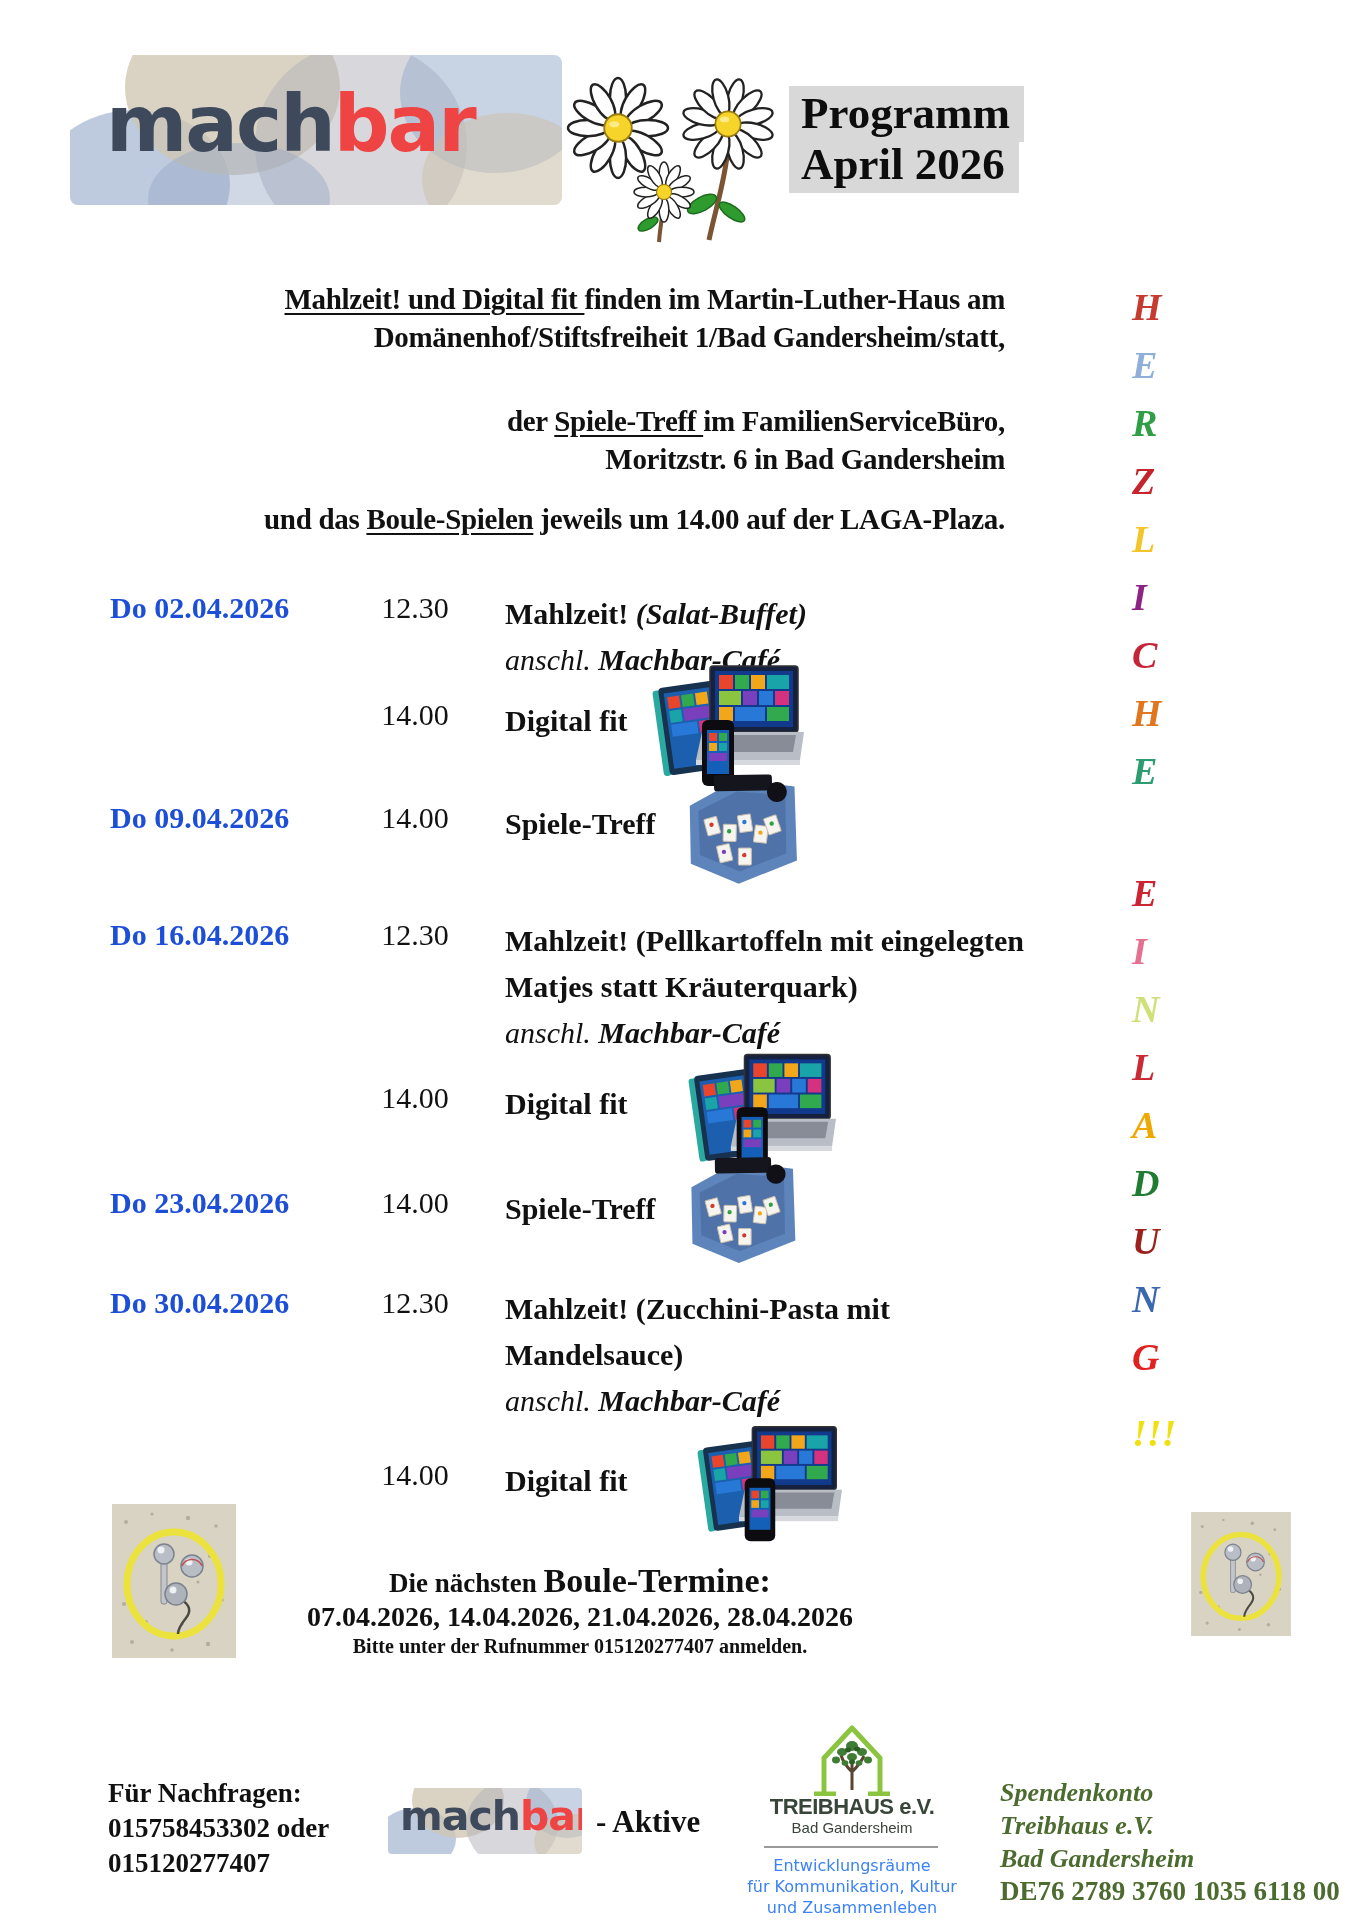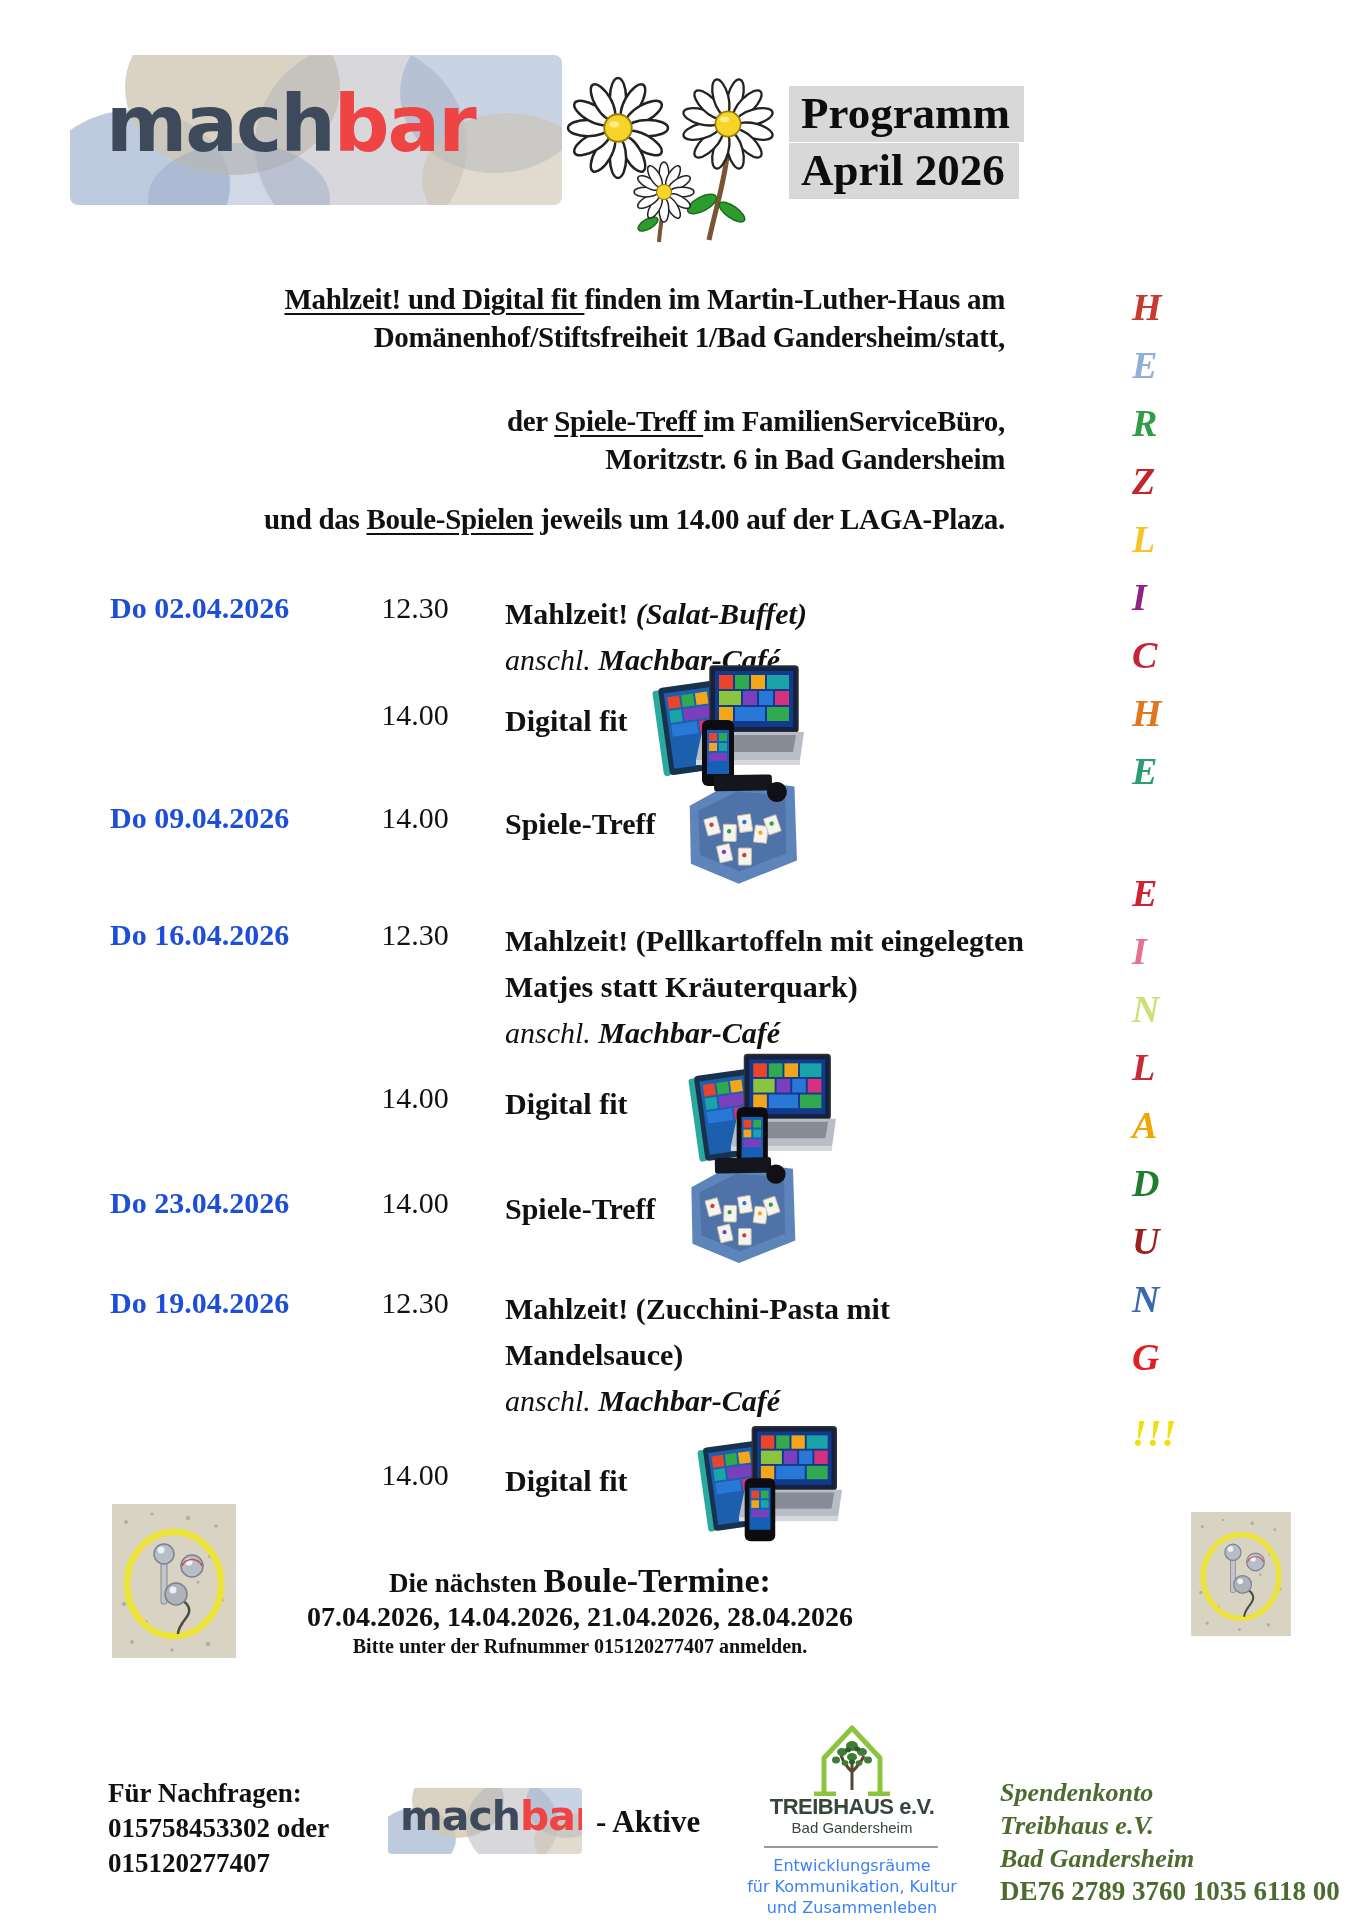--- a/index.html
+++ b/index.html
@@ -17,21 +17,21 @@
   .c6{left:78px;top:88px;width:182px;height:112px;background:rgba(150,168,198,.45);}
   .mb-text{position:absolute;left:36px;top:24px;font-family:"DejaVu Sans",sans-serif;
            font-weight:bold;font-size:78px;letter-spacing:-2px;}
   .mb-mach{color:#3e4a5c;} .mb-bar{color:#ef4444;}
 
   .daisies{position:absolute;left:556px;top:52px;}
 
   .title-block{position:absolute;background:#d8d8d8;font-weight:bold;font-size:45px;
                padding:3px 14px 5px 12px;line-height:48px;color:#0d0d0d;}
   .tb1{left:789px;top:86px;text-align:center;}
-  .tb2{left:789px;top:143px;}
+  .tb2{left:789px;top:137px;}
 
   
   .intro-p{position:absolute;left:105px;width:900px;text-align:right;
            font-size:29px;font-weight:bold;line-height:38px;letter-spacing:-0.3px;}
   .u{text-decoration:underline;text-decoration-thickness:2px;text-underline-offset:4px;}
 
   
   .vletter{position:absolute;left:1132px;width:70px;font-size:38px;font-weight:bold;
            font-style:italic;font-family:"Liberation Serif",serif;line-height:44px;}
 
@@ -224,21 +224,21 @@
     <span class="sdesc"><span>Digital fit</span></span>
   </div>
 
   <div class="srow" style="top:1186px">
     <span class="sdate">Do 23.04.2026</span>
     <span class="stime">14.00</span>
     <span class="sdesc"><span>Spiele-Treff</span></span>
   </div>
 
   <div class="srow" style="top:1286px">
-    <span class="sdate">Do 19.04.2026</span>
+    <span class="sdate">Do 30.04.2026</span>
     <span class="stime">12.30</span>
     <span class="sdesc">
       <span>Mahlzeit! (Zucchini-Pasta mit</span><br>
       <span>Mandelsauce)</span><br>
       <span class="i">anschl. </span><span class="bi">Machbar-Café</span>
     </span>
   </div>
 
   <div class="srow" style="top:1458px">
     <span class="stime">14.00</span>

